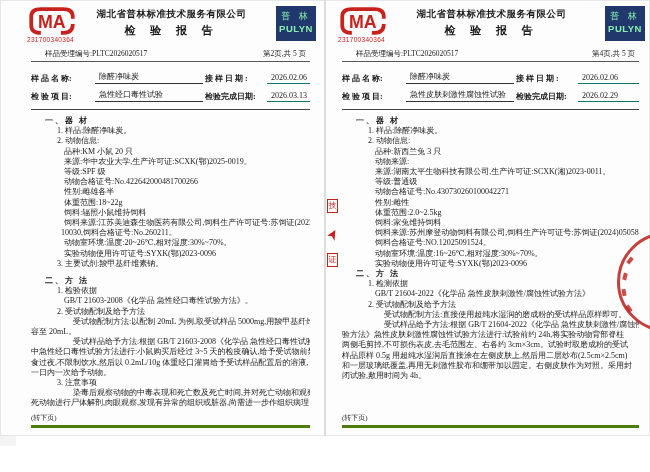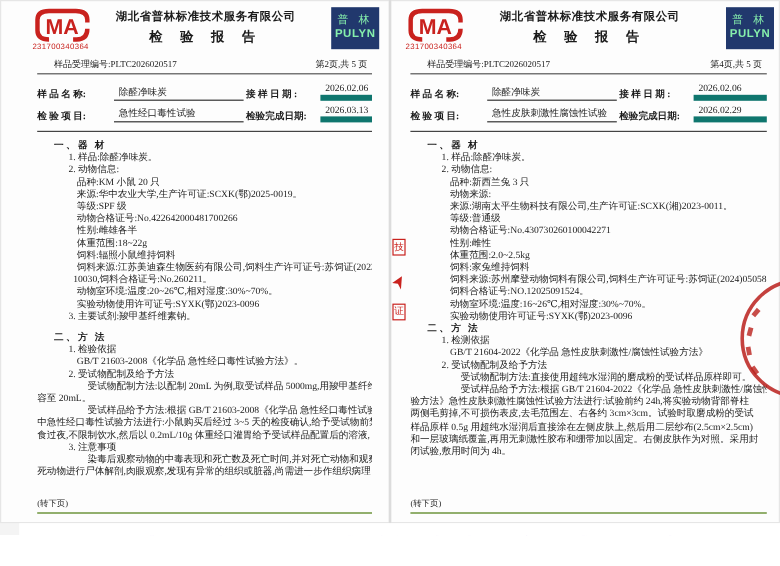--- a/index.html
+++ b/index.html
@@ -23,33 +23,33 @@
   .badge .b2{font-size:9.5px;font-weight:bold;letter-spacing:.5px;}
   .accept-row{display:flex;justify-content:space-between;font-size:7.5px;margin-top:3px;
               padding:0 4px 2px 14px;}
   .hline{border-top:1px solid #555;}
   .hline2{border-top:1.5px solid #444;margin-top:2px;}
   .fields{padding:4px 0 5px 0;}
   .frow{display:flex;align-items:flex-end;height:18px;font-size:8px;}
   .flabel{font-weight:bold;width:64px;flex:none;}
   .fvalue{width:104px;flex:none;border-bottom:1px solid #333;padding-left:4px;padding-bottom:1px;}
   .flabel2{font-weight:bold;width:62px;flex:none;padding-left:2px;}
-  .fvalue2{flex:1;border-bottom:5px solid #0f766e;padding-left:4px;padding-bottom:1px;}
+  .fvalue2{flex:1;border-bottom:1px solid #0f766e;padding-left:4px;padding-bottom:1px;}
   
   .body{margin-top:6px;font-size:8px;line-height:10.2px;}
   .bline{white-space:nowrap;overflow:hidden;}
   .k-h{margin-left:14px;font-weight:bold;letter-spacing:2px;}
   .k-n{margin-left:26px;}
   .k-s{margin-left:33px;}
   .k-s2{margin-left:30px;}
   .k-p{margin-left:42px;}
   .k-c{margin-left:0;}
   .k-blank{height:7px;}
   .pgfoot{position:absolute;left:30px;right:14px;bottom:7px;font-size:7px;
-          border-bottom:1px solid #4d7c0f;padding-bottom:2px;}
+          border-bottom:3px solid #4d7c0f;padding-bottom:2px;}
   .page-right .pgfoot{left:16px;right:10px;}
   
   .caption{position:absolute;top:436px;left:16px;width:650px;height:36px;background:#ffffff;
            text-align:center;font-family:"Liberation Sans",sans-serif;font-weight:bold;
            font-size:15px;padding-top:9px;box-sizing:border-box;color:#6d28d9;}
   
   .frag{position:absolute;color:#c9221e;font-size:8px;line-height:9px;}
   .frag-box{border:1px solid #c9221e;width:11px;height:14px;text-align:center;padding-top:1px;
             box-sizing:border-box;background:rgba(255,255,255,.2);}
   .frag-arrow{position:absolute;font-size:14px;color:#c9221e;transform:rotate(-62deg) skewX(-8deg);}
@@ -122,20 +122,21 @@
         <div class="bline k-blank"></div>
         <div class="bline k-h">二、方 法</div>
         <div class="bline k-n">1. 检验依据</div>
         <div class="bline k-s">GB/T 21603-2008《化学品 急性经口毒性试验方法》。</div>
         <div class="bline k-n">2. 受试物配制及给予方法</div>
         <div class="bline k-p">受试物配制方法:以配制 20mL 为例,取受试样品 5000mg,用羧甲基纤维素钠定</div>
         <div class="bline k-c">容至 20mL。</div>
         <div class="bline k-p">受试样品给予方法:根据 GB/T 21603-2008《化学品 急性经口毒性试验方法》</div>
         <div class="bline k-c">中急性经口毒性试验方法进行:小鼠购买后经过 3~5 天的检疫确认,给予受试物前禁</div>
         <div class="bline k-c">食过夜,不限制饮水,然后以 0.2mL/10g 体重经口灌胃给予受试样品配置后的溶液,</div>
+        <div class="bline k-c">一日内一次给予动物。</div>
         <div class="bline k-n">3. 注意事项</div>
         <div class="bline k-p">染毒后观察动物的中毒表现和死亡数及死亡时间,并对死亡动物和观察期满处</div>
         <div class="bline k-c">死动物进行尸体解剖,肉眼观察,发现有异常的组织或脏器,尚需进一步作组织病理</div>
       </div>
     <div class="pgfoot">(转下页)</div>
   </div>
 
   <div class="page page-right">
     <div class="hdr">
       <span class="ma-logo">

